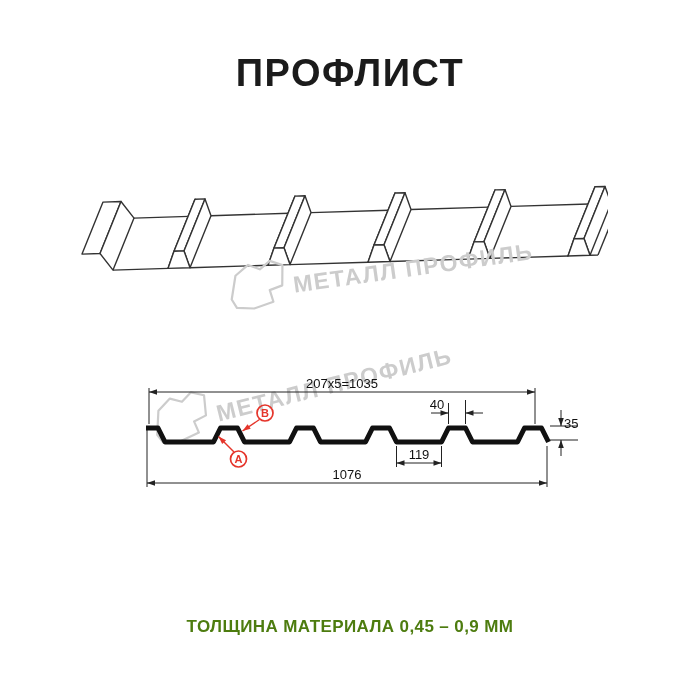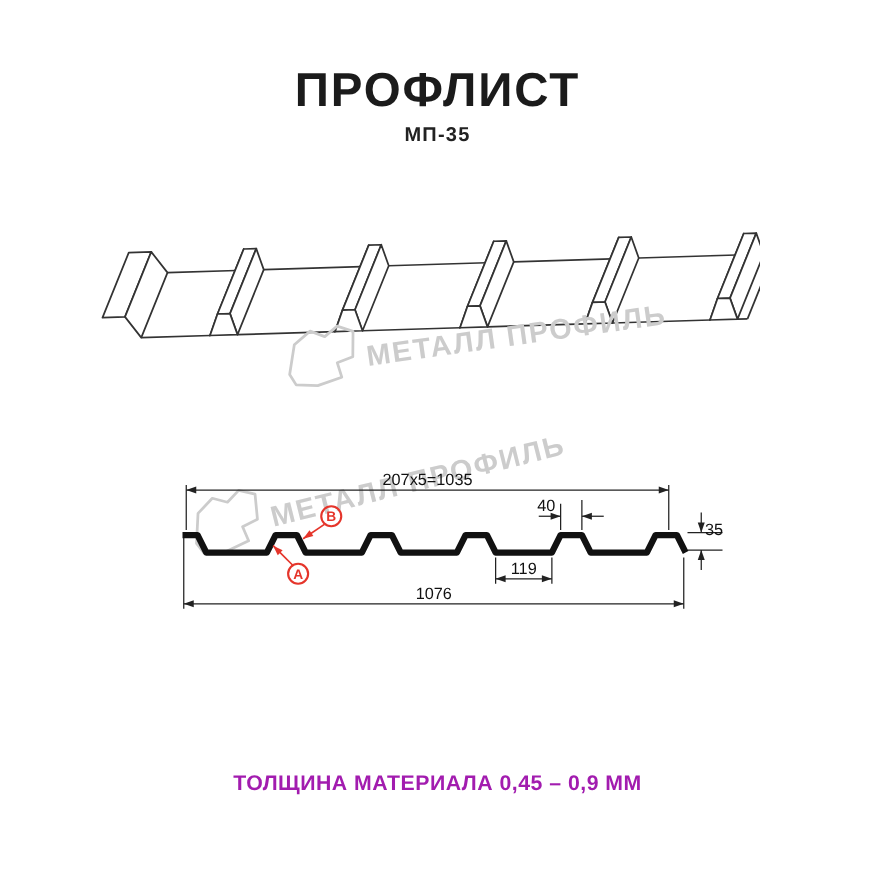--- a/index.html
+++ b/index.html
@@ -3,21 +3,21 @@
 <meta charset="utf-8">
 <style>
   html,body{margin:0;padding:0;background:#fff;}
   .page{position:relative;width:608px;height:700px;background:#ffffff;overflow:hidden;
         font-family:"Liberation Sans",sans-serif;}
   .title{position:absolute;top:52px;left:0;width:700px;text-align:center;
          font-size:38px;font-weight:800;letter-spacing:1.5px;color:#1b1b1b;}
   .subtitle{position:absolute;top:100px;left:0;width:700px;text-align:center;
             font-size:16px;font-weight:600;letter-spacing:1px;color:#222;}
   .footer{position:absolute;top:617px;left:0;width:700px;text-align:center;
-          font-size:17px;font-weight:600;letter-spacing:0.4px;color:#a21caf;}
+          font-size:17px;font-weight:600;letter-spacing:0.4px;color:#4d7c0f;}
   svg.draw{position:absolute;left:0;top:0;}
   .wm path{fill:none;stroke:#cccccc;stroke-width:2.2;stroke-linejoin:round;}
   .wm text{fill:#cccccc;font-size:23px;font-weight:bold;letter-spacing:1.5px;
            font-family:"Liberation Sans",sans-serif;}
   #sheet3d polygon{fill:#ffffff;stroke:#333;stroke-width:1.4;stroke-linejoin:round;}
   #sheet3d line{stroke:#333;stroke-width:1.4;}
   #profile{fill:none;stroke:#111;stroke-width:5;stroke-linejoin:round;}
   #dims line{stroke:#222;stroke-width:1;}
   #dims polygon{fill:#222;stroke:none;}
   .dim{font-size:13px;fill:#111;font-family:"Liberation Sans",sans-serif;}
@@ -26,21 +26,20 @@
   #redmarks polygon{fill:#e5352b;}
   .redtxt{fill:#e5352b;font-size:11px;font-weight:bold;text-anchor:middle;
           font-family:"Liberation Sans",sans-serif;}
 </style>
 </head>
 <body>
 
 <div class="page">
 
   <div class="title">ПРОФЛИСТ</div>
-  <div class="subtitle">МП-35</div>
 
   <svg class="draw" width="700" height="700" viewBox="0 0 700 700">
 
     <g id="sheet3d">
         <line x1="134" y1="218.1" x2="189" y2="216.4"></line>
         <line x1="211" y1="215.7" x2="289" y2="213.3"></line>
         <line x1="311" y1="212.6" x2="389" y2="210.2"></line>
         <line x1="411" y1="209.5" x2="489" y2="207.1"></line>
         <line x1="511" y1="206.4" x2="589" y2="204"></line>
         <line x1="611" y1="203.3" x2="619" y2="203.1"></line>

